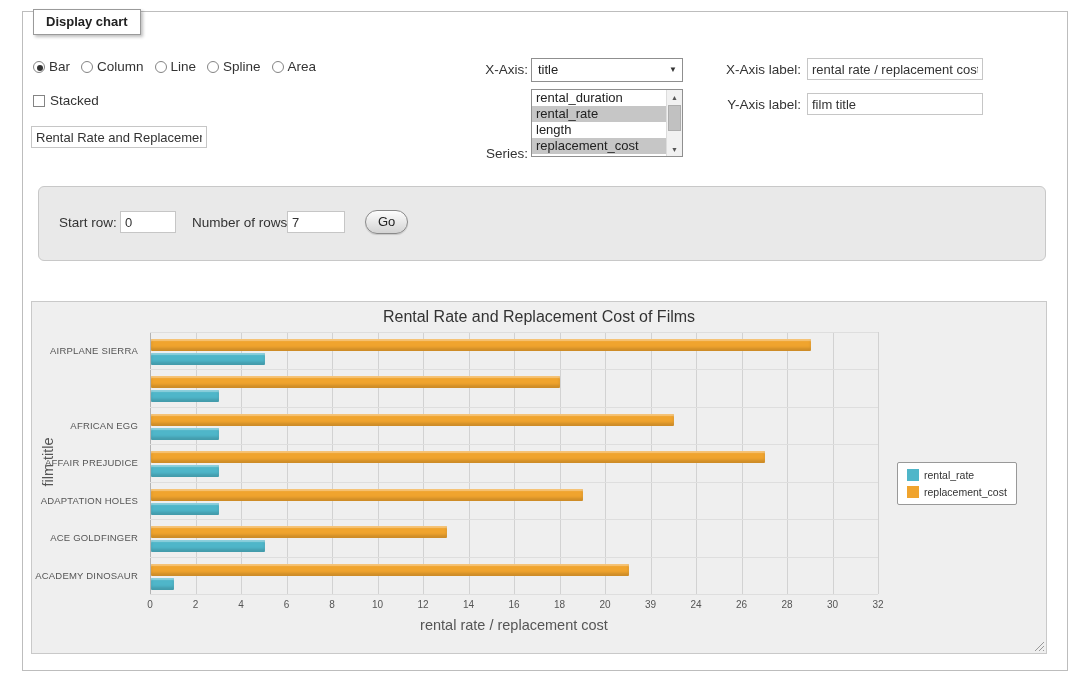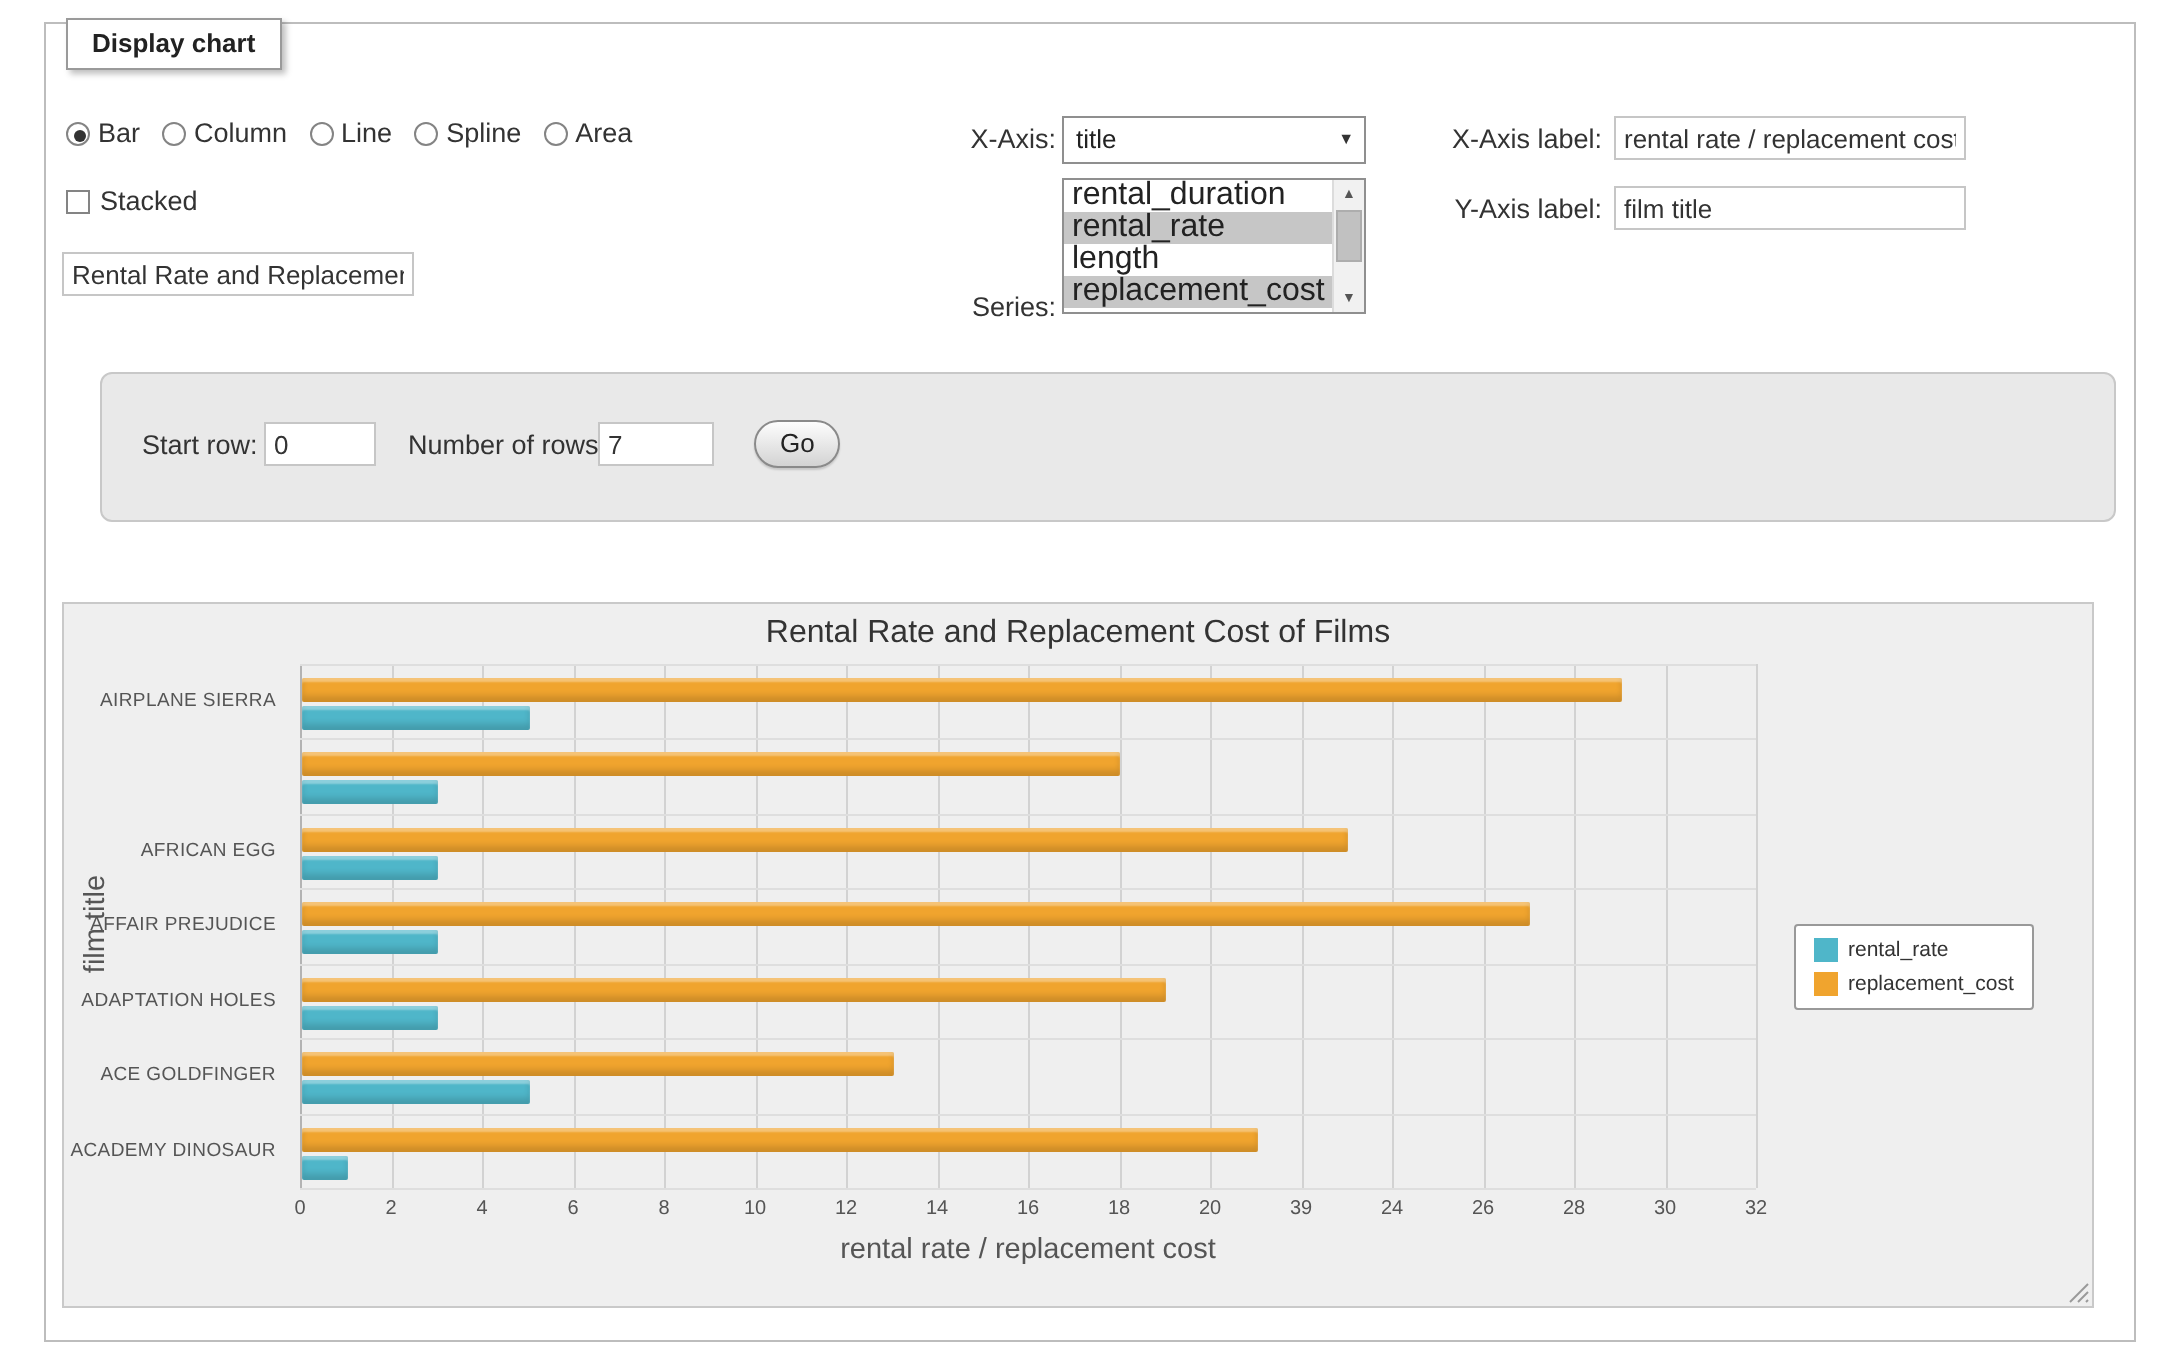--- a/index.html
+++ b/index.html
@@ -30,29 +30,29 @@
          font-size:13px; color:#333; padding:1px 4px; }
 
   
   .select { height:24px; border:1px solid #8f8f8f; background:#fff; font-size:13px; color:#222;
             line-height:22px; padding-left:6px; position:absolute; }
   .sel-arrow { position:absolute; right:5px; top:0; bottom:0; font-size:8px; color:#333; line-height:22px; }
 
   
   .listbox { border:1px solid #8f8f8f; background:#fff; position:absolute; overflow:hidden; }
   .listbox-options { position:absolute; left:0; top:0; right:16px; bottom:0; overflow:hidden; }
-  .opt { height:16px; line-height:16px; padding-left:4px; font-size:16px; color:#222; white-space:nowrap; }
+  .opt { height:16px; line-height:16px; padding-left:4px; font-size:13px; color:#222; white-space:nowrap; }
   .opt.sel { background:#c6c6c6; }
   .scrollbar { position:absolute; right:0; top:0; bottom:0; width:16px; background:#f1f1f1; border-left:1px solid #dcdcdc; }
   .sb-btn { height:14px; font-size:7px; color:#555; text-align:center; line-height:15px; width:100%; }
   .sb-down { position:absolute; bottom:0; }
   .sb-thumb { position:absolute; top:15px; left:1px; width:13px; height:26px; background:#c1c1c1; border:1px solid #adadad; }
 
   
-  .subpanel { background:#e9e9e9; border:1px solid #c8c8c8; border-radius:6px;margin-left:12px; }
+  .subpanel { background:#e9e9e9; border:1px solid #c8c8c8; border-radius:6px; }
   .go { font-family:"Liberation Sans",sans-serif; font-size:13px; color:#222; padding:3px 12px 4px 12px;
         border-radius:12px; border:1px solid #8a8a8a; background:linear-gradient(#fdfdfd,#d3d3d3);
         box-shadow:0 1px 1px rgba(0,0,0,.15); cursor:default; }
 
   
   .chartpanel { background:#efefef; border:1px solid #c9c9c9; position:absolute; }
   .chart-title { position:absolute; top:6px; left:0; width:100%; text-align:center; font-size:16px; color:#333; }
   #plot { position:absolute; left:118px; top:30px; width:728px; height:262px; }
   .gl-v { position:absolute; top:0; bottom:0; width:1px; background:#d2d2d2; }
   .gl-v.axis { background:#b3b3b3; }

